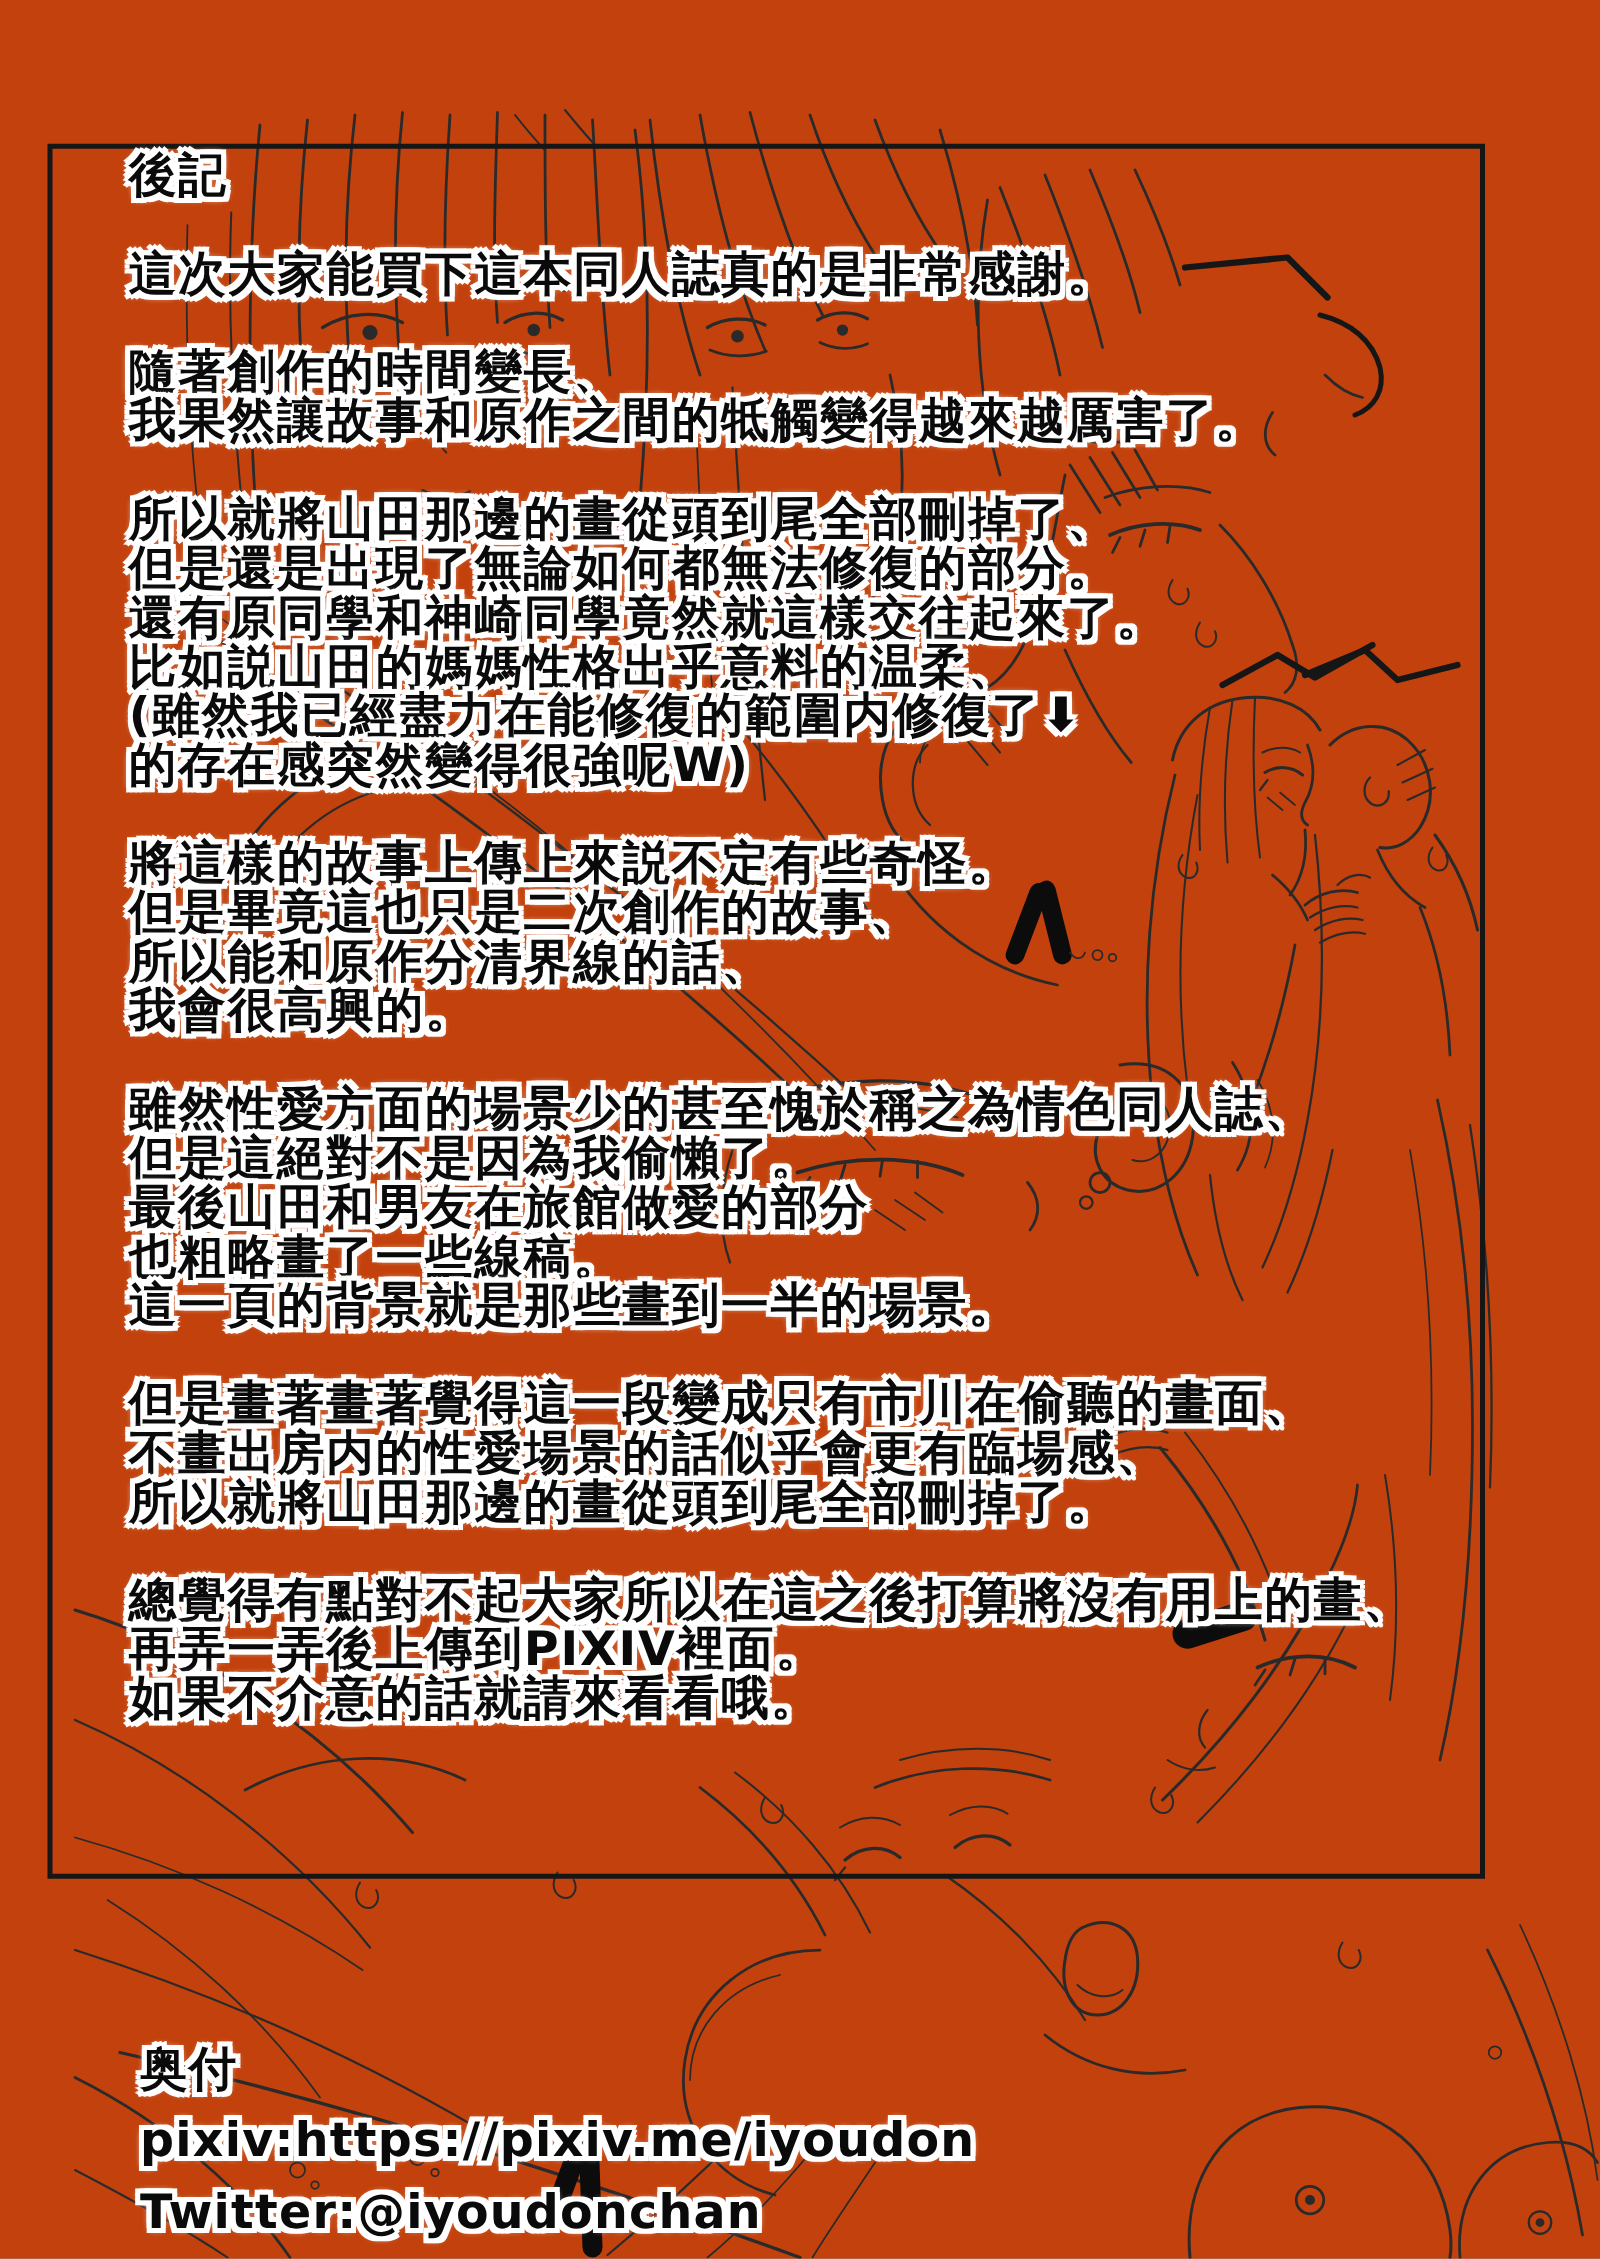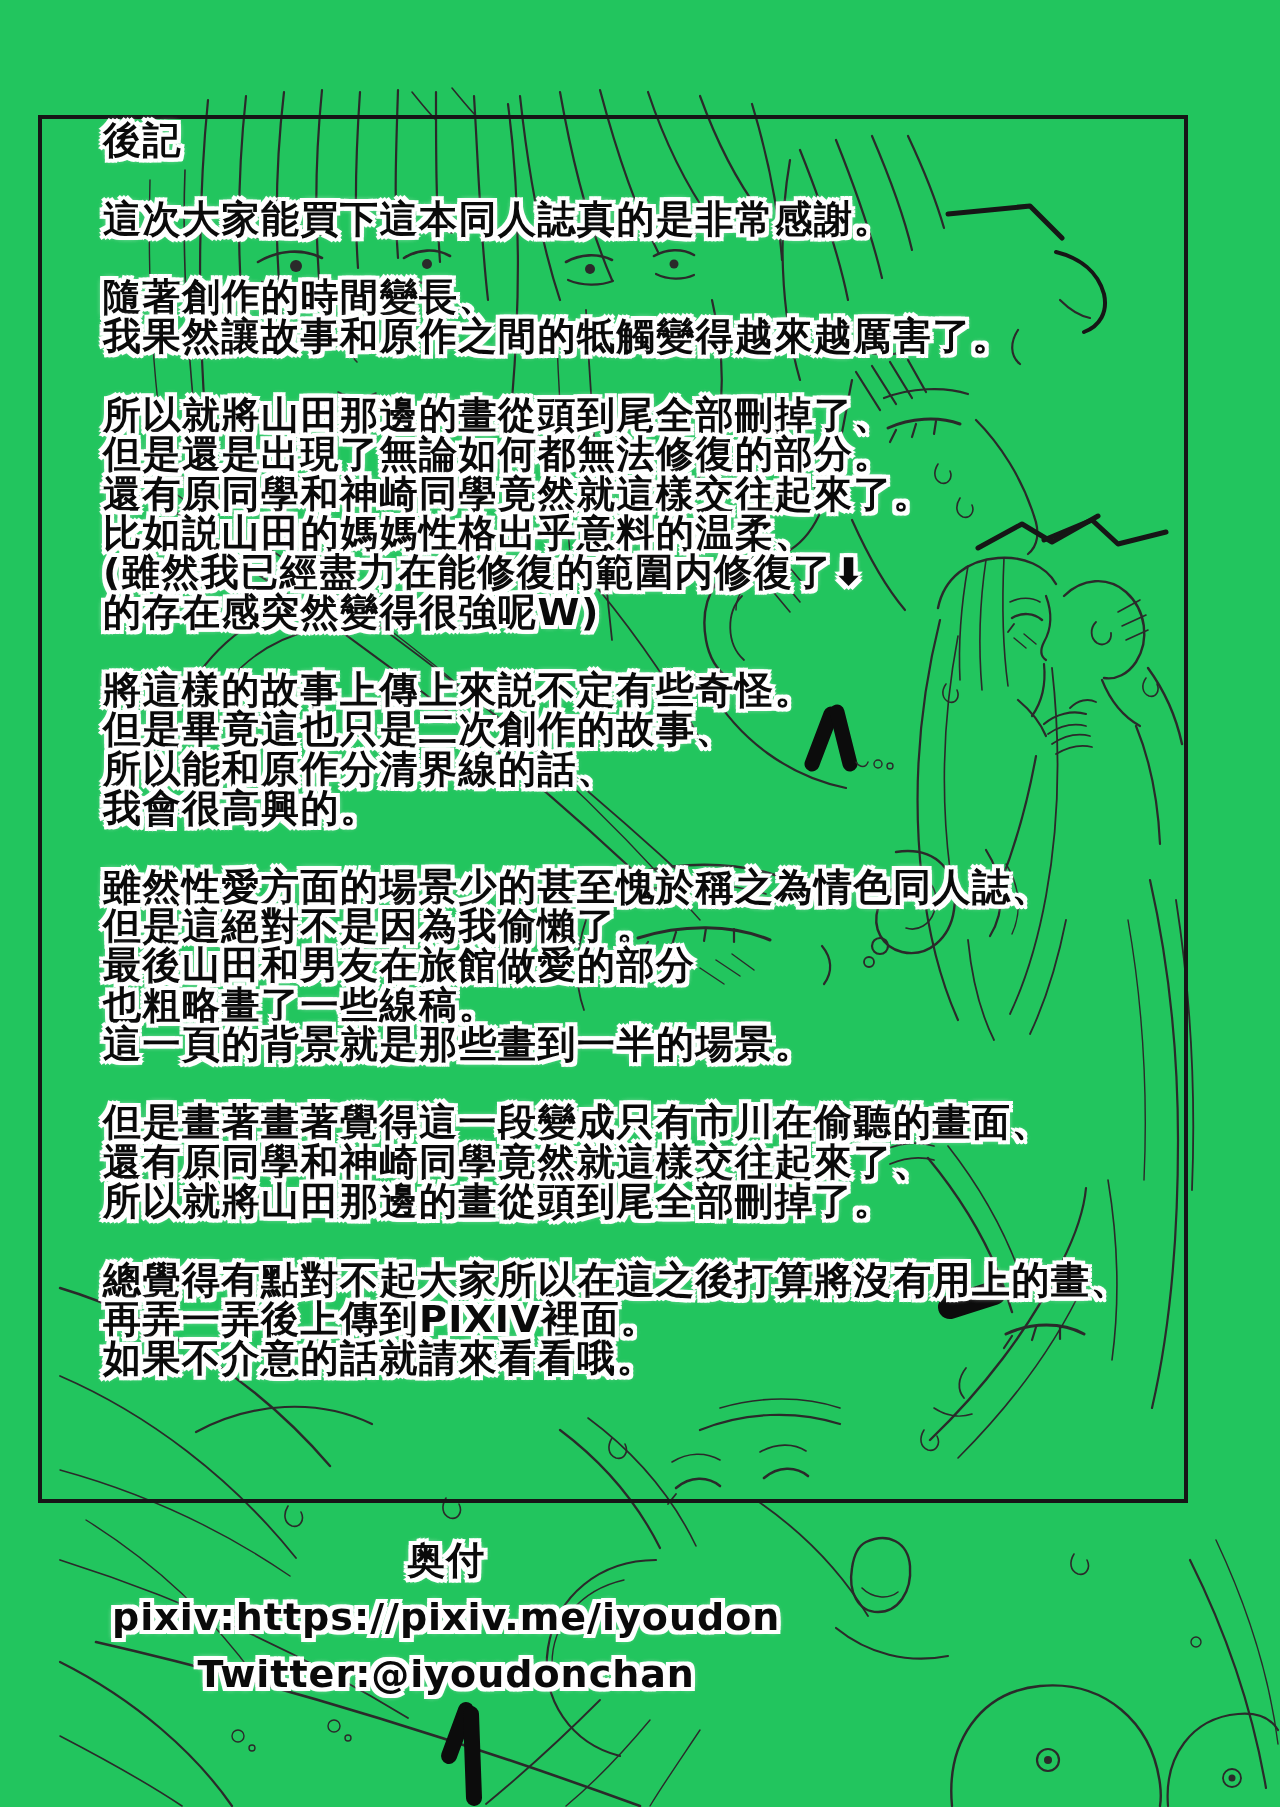--- a/index.html
+++ b/index.html
@@ -1,18 +1,18 @@
 <!DOCTYPE html>
 <html><head>
 <meta charset="utf-8">
 <style>
   html,body{margin:0;padding:0;background:#9a9a9a;}
   .page{
     position:relative;width:1280px;height:1807px;margin:0 auto;
-    background:#22c55e;overflow:hidden;
+    background:#c2410c;overflow:hidden;
     font-family:"DejaVu Sans",sans-serif;
   }
   .sketch{position:absolute;left:0;top:0;width:1280px;height:1807px;}
   .s{stroke:#2a2a2a;stroke-width:2.2;fill:none;stroke-linecap:round;stroke-linejoin:round;}
   .w1{stroke-width:1.4}.w16{stroke-width:1.6}.w18{stroke-width:1.8}
   .w24{stroke-width:2.4}.w26{stroke-width:2.6}.w3{stroke-width:3}
   .thick{stroke:#161616;stroke-width:5;fill:none;stroke-linecap:round;stroke-linejoin:round;}
   .ink{fill:#2a2a2a;stroke:none;}
   .censor{stroke:#0c0c0c;stroke-linecap:round;}
   .frame{
@@ -23,21 +23,21 @@
   .aw-line{
     font-size:38px;font-weight:bold;color:#0a0a0a;line-height:39.3px;
     letter-spacing:1.5px;white-space:nowrap;
     text-shadow:
       -4px -4px 0 #fff, 0 -4px 0 #fff, 4px -4px 0 #fff,
       -4px 0 0 #fff, 4px 0 0 #fff,
       -4px 4px 0 #fff, 0 4px 0 #fff, 4px 4px 0 #fff,
       -3px -3px 0 #fff, 3px -3px 0 #fff, -3px 3px 0 #fff, 3px 3px 0 #fff,
       0 0 7px #fff, 0 0 7px #fff;
   }
-  .colophon{position:absolute;left:112px;top:1532px;text-align:center;}
+  .colophon{position:absolute;left:112px;top:1627px;}
   .co-line{
     font-size:38px;font-weight:bold;color:#0a0a0a;line-height:57px;
     letter-spacing:1px;white-space:nowrap;
     text-shadow:
       -4px -4px 0 #fff, 0 -4px 0 #fff, 4px -4px 0 #fff,
       -4px 0 0 #fff, 4px 0 0 #fff,
       -4px 4px 0 #fff, 0 4px 0 #fff, 4px 4px 0 #fff,
       -3px -3px 0 #fff, 3px -3px 0 #fff, -3px 3px 0 #fff, 3px 3px 0 #fff,
       0 0 7px #fff, 0 0 7px #fff;
   }
@@ -325,21 +325,21 @@
       <div class="aw-line">所以能和原作分清界線的話、</div>
       <div class="aw-line">我會很高興的。</div>
       <div class="aw-line">&nbsp;</div>
       <div class="aw-line">雖然性愛方面的場景少的甚至愧於稱之為情色同人誌、</div>
       <div class="aw-line">但是這絕對不是因為我偷懶了。</div>
       <div class="aw-line">最後山田和男友在旅館做愛的部分</div>
       <div class="aw-line">也粗略畫了一些線稿。</div>
       <div class="aw-line">這一頁的背景就是那些畫到一半的場景。</div>
       <div class="aw-line">&nbsp;</div>
       <div class="aw-line">但是畫著畫著覺得這一段變成只有市川在偷聽的畫面、</div>
-      <div class="aw-line">還有原同學和神崎同學竟然就這樣交往起來了、</div>
+      <div class="aw-line">不畫出房内的性愛場景的話似乎會更有臨場感、</div>
       <div class="aw-line">所以就將山田那邊的畫從頭到尾全部刪掉了。</div>
       <div class="aw-line">&nbsp;</div>
       <div class="aw-line">總覺得有點對不起大家所以在這之後打算將沒有用上的畫、</div>
       <div class="aw-line">再弄一弄後上傳到PIXIV裡面。</div>
       <div class="aw-line">如果不介意的話就請來看看哦。</div>
     </div>
 
   <div class="colophon">
       <div class="co-line">奥付</div>
       <div class="co-line">pixiv:https://pixiv.me/iyoudon</div>

